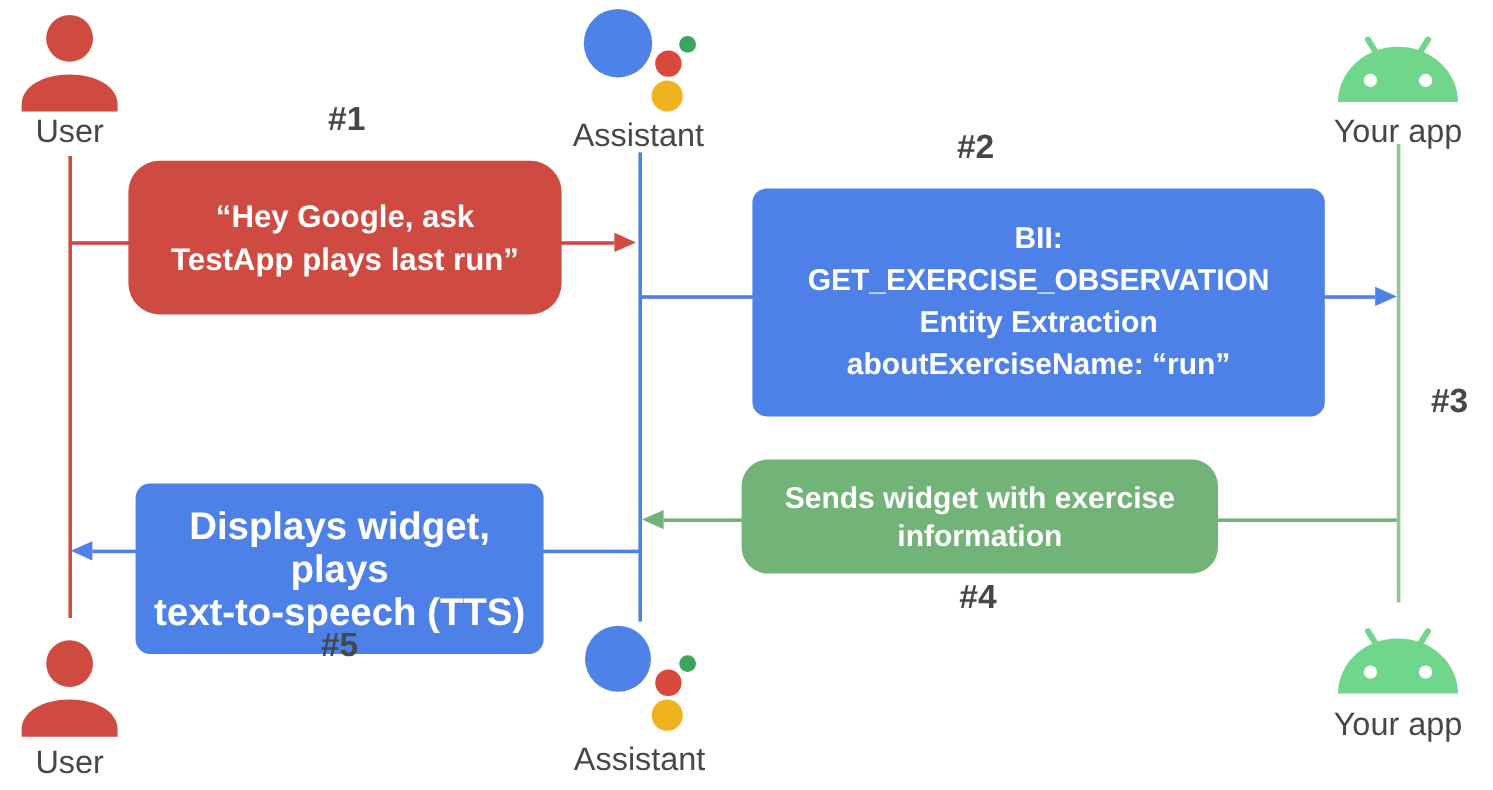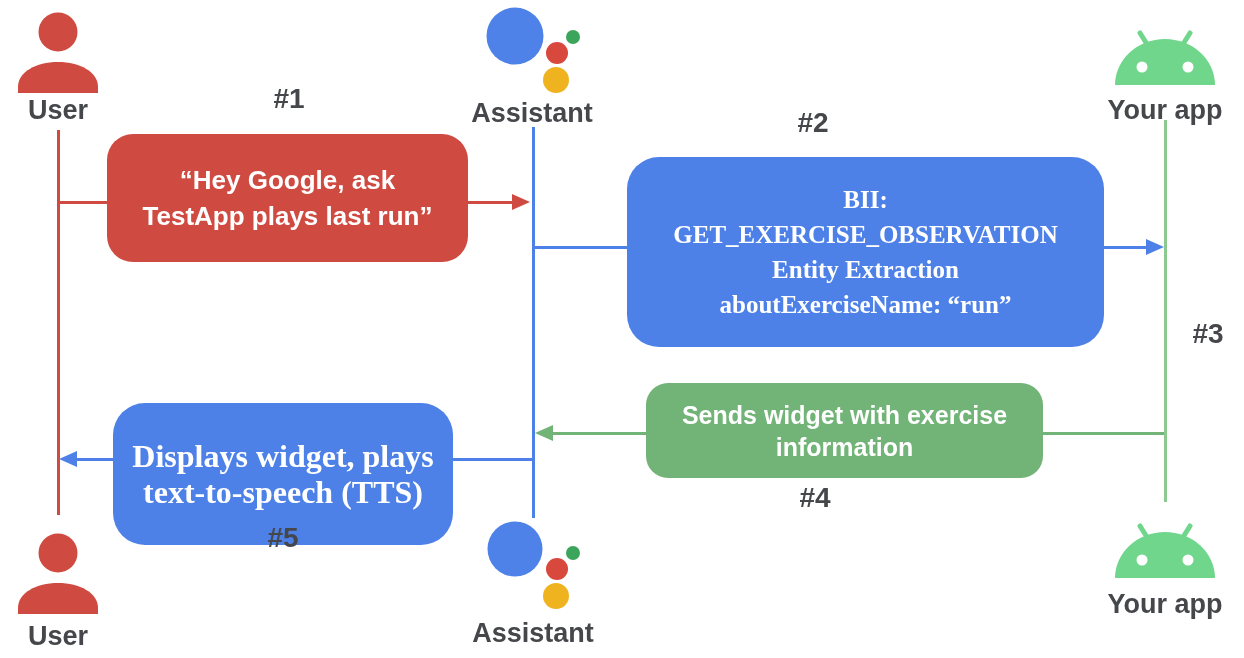--- a/index.html
+++ b/index.html
@@ -35,33 +35,33 @@
   .arrow.right.red{border-left:18px solid var(--message-red);}
   .arrow.right.blue{border-left:18px solid var(--message-blue);}
   .arrow.left.blue{border-right:18px solid var(--message-blue);}
   .arrow.left.green{border-right:18px solid var(--message-green);}
   .msg-box{
     position:absolute;color:#ffffff;font-weight:bold;text-align:center;
     white-space:pre-line;display:flex;align-items:center;justify-content:center;
     padding:6px 10px;
   }
   .msg-box.red{background:var(--message-red);border-radius:26px;}
-  .msg-box.blue{background:var(--message-blue);border-radius:32px;font-family:Liberation Serif, serif;}
+  .msg-box.blue{background:var(--message-blue);border-radius:12px;}
   .msg-box.green{background:var(--message-green);border-radius:22px;}
   .step-label{
     position:absolute;transform:translate(-50%,-50%);
     font-size:28px;font-weight:bold;color:var(--label-gray);white-space:nowrap;
   }
   .actor-label{
     position:absolute;transform:translate(-50%,-50%);
-    font-size:27px;font-weight:bold;color:var(--label-gray);white-space:nowrap;
+    font-size:27px;font-weight:normal;color:var(--label-gray);white-space:nowrap;
   }
   .box1{left:107px;top:134px;width:361px;height:128px;font-size:26px;line-height:36px;}
   .box2{left:627px;top:157px;width:477px;height:190px;font-size:25px;line-height:35px;}
-  .box4{left:646px;top:383px;width:397px;height:95px;font-size:25px;line-height:32px;}
+  .box4{left:618px;top:383px;width:397px;height:95px;font-size:25px;line-height:32px;}
   .box5{left:113px;top:403px;width:340px;height:142px;font-size:32px;line-height:36px;}
 </style>
 </head>
 <body>
 
 <div class="stage">
 
   <div class="lifeline red" style="left:57px;top:130px;height:385px;"></div>
   <div class="lifeline blue" style="left:532px;top:127px;height:391px;"></div>
   <div class="lifeline green" style="left:1164px;top:120px;height:382px;"></div>

